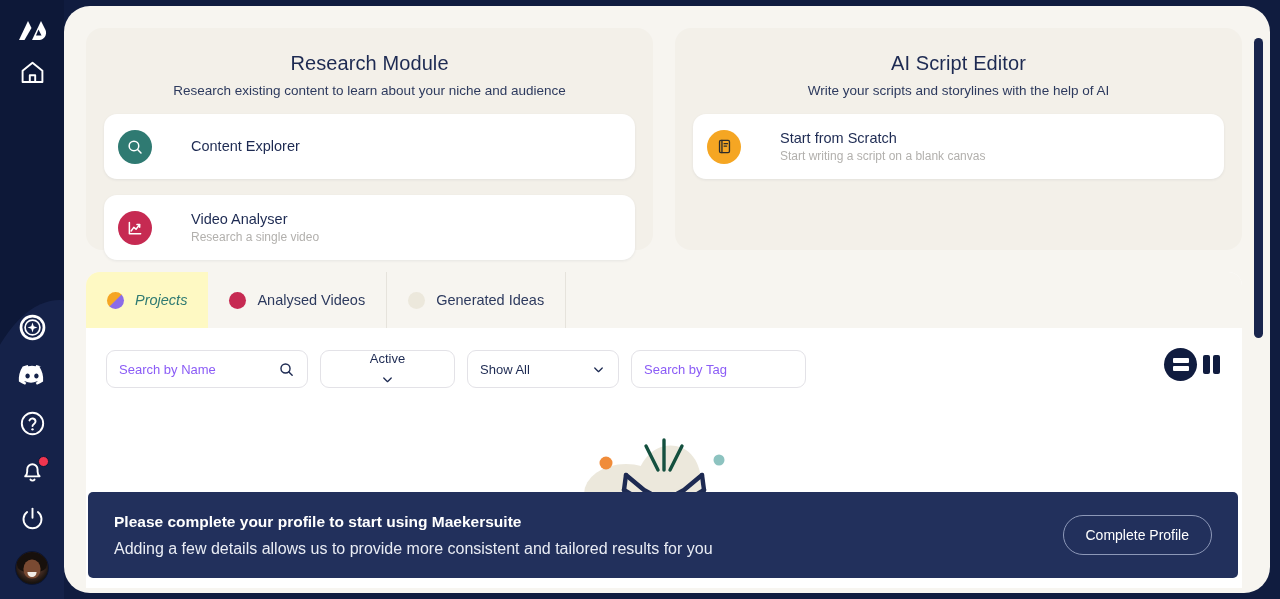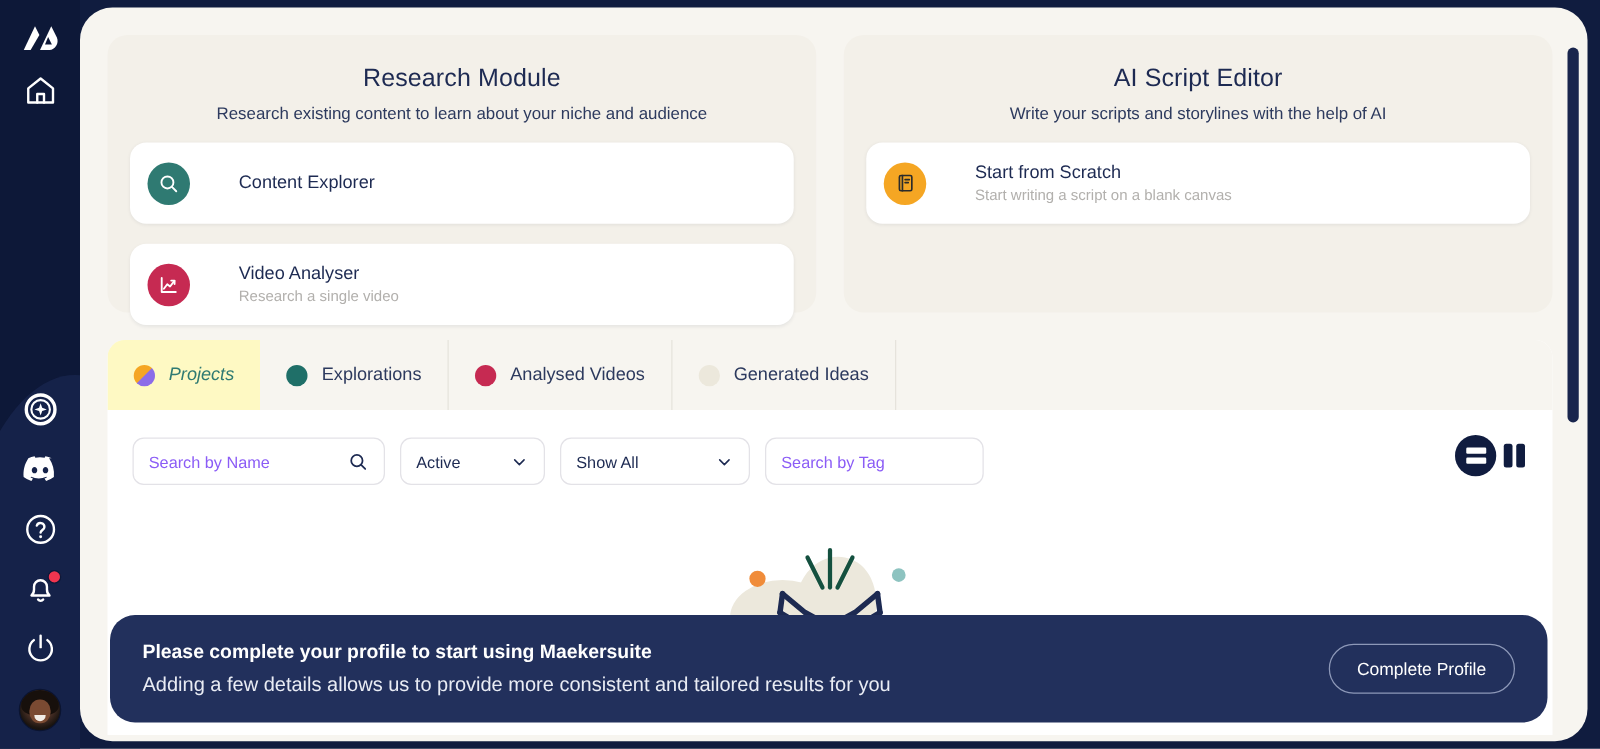--- a/index.html
+++ b/index.html
@@ -161,21 +161,21 @@
   }
   .fld {
     height: 38px; border: 1px solid #e3e2e7; border-radius: 9px;
     background: #fff; display: flex; align-items: center;
     padding: 0 12px; font-size: 13px; color: #1d2a52;
     cursor: text;
   }
   .fld.sel { cursor: pointer; justify-content: space-between; }
   .fld .ph { color: #8b5cf6; }
   #f-name { width: 202px; justify-content: space-between; }
-  #f-active { width: 116px; }
+  #f-active { width: 135px; flex-direction: column; }
   #f-showall { width: 152px; }
   #f-tag { width: 175px; }
   .chev { color: #1d2a52; display: flex; }
 
   #viewtoggle {
     position: absolute; right: 22px; top: 76px;
     display: flex; align-items: center; gap: 6px;
   }
   #view-list {
     width: 33px; height: 33px; border-radius: 50%;
@@ -195,21 +195,21 @@
   #empty svg { display: block; }
   #empty-text {
     margin-top: 10px; font-size: 15px; color: #1d2a52;
   }
 
   
   #banner {
     position: absolute; left: 88px; top: 492px;
     width: 1150px; height: 86px;
     background: #22305c;
-    border-radius: 20px;
+    border-radius: 5px;
     display: flex; align-items: center;
     padding: 13px 26px;
     z-index: 10;
   }
   #banner .btxt { flex: 1; }
   #banner .bt1 { font-size: 15.5px; font-weight: bold; color: #fff; }
   #banner .bt2 { font-size: 16px; color: #e9ecf4; margin-top: 9px; }
   #complete-btn {
     border: 1.5px solid #8d98b8; border-radius: 22px;
     background: transparent; color: #fff;
@@ -341,24 +341,20 @@
       </div>
     </div>
   </div>
 
   <div id="panel">
 
     <div id="tabs">
       <div class="tab active">
         <span class="dot dot-split"></span>
         <span>Projects</span>
-      </div>
-      <div class="tab">
-        <span class="dot" style="background:#1f6f68"></span>
-        <span>Explorations</span>
       </div>
       <div class="tab">
         <span class="dot" style="background:#c62a52"></span>
         <span>Analysed Videos</span>
       </div>
       <div class="tab">
         <span class="dot" style="background:#ece8dc"></span>
         <span>Generated Ideas</span>
       </div>
     </div>

